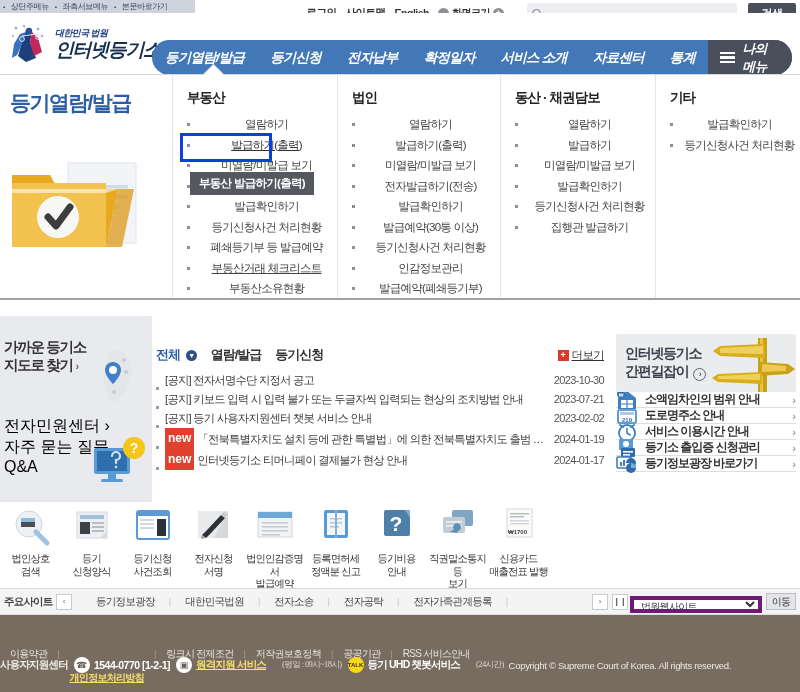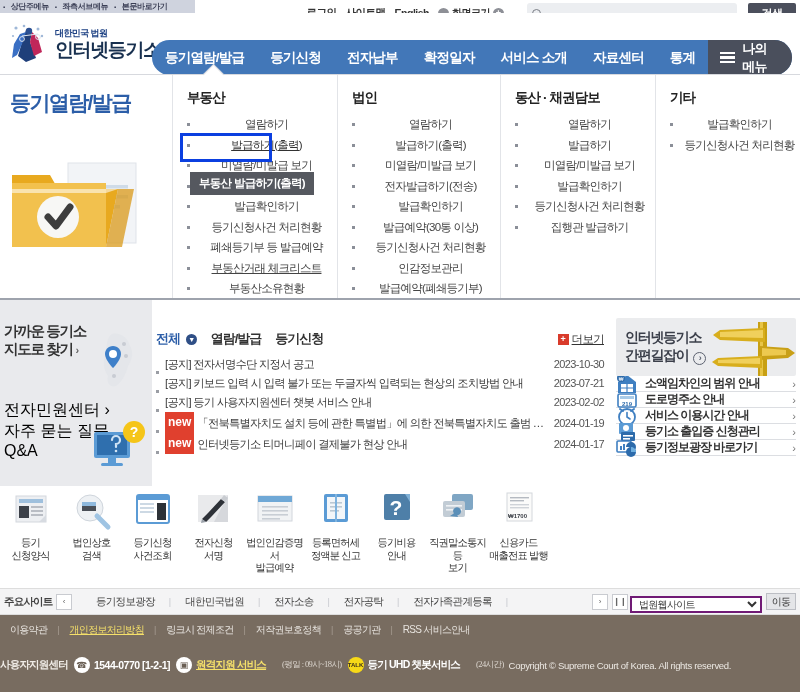--- a/index.html
+++ b/index.html
@@ -8,21 +8,21 @@
     font-family: "Liberation Sans", "DejaVu Sans", sans-serif;
     background: #ffffff;
     overflow: hidden;
   }
   body { position: relative; }
 
   
   .skipbar {
     position: absolute; left: 0; top: 0; width: 195px; height: 13px;
     background: #cfd3de; display: flex; align-items: center; gap: 6px;
-    padding-left: 3px; font-size: 8px; color: #3b3f55; letter-spacing: -0.4px; font-weight: bold;
+    padding-left: 3px; font-size: 8px; color: #3b3f55; letter-spacing: -0.4px;
   }
   .skipbar span.bullet { font-size: 6px; }
   .skipbar a { color: #3b3f55; text-decoration: none; font-size: 8px; }
 
   
   .utilbar {
     position: absolute; right: 0; top: 0; width: 605px; height: 26px;
     display: flex; align-items: center; justify-content: flex-end;
     gap: 9px; padding-right: 4px; background: #ffffff;
   }
@@ -56,20 +56,21 @@
   .searchbtn {
     width: 48px; height: 20px; background: #4b4f5c; color: #fff;
     font-size: 11px; border: none; border-radius: 2px; cursor: pointer;
     font-weight: 700; letter-spacing: -0.5px; font-family: inherit; margin-left: 2px;
   }
 
   
   .header {
     position: absolute; left: 0; top: 13px; width: 800px; height: 61px;
     background: #ffffff;
+    font-style: italic;
   }
   .logo { position: absolute; left: 8px; top: 9px; display: flex; align-items: center; gap: 5px; }
   .logo-mark { width: 42px; height: 42px; position: relative; }
   .logo-text-small { font-size: 9px; font-weight: 700; color: #1b3f82; letter-spacing: -0.6px; }
   .logo-text-big { font-size: 19px; font-weight: 700; color: #18304f; letter-spacing: -1.4px; line-height: 20px; }
 
   
   .gnb {
     position: absolute; left: 152px; top: 27px; width: 640px; height: 35px;
     background: #4277b8; border-radius: 18px; display: flex; align-items: center;
@@ -129,21 +130,21 @@
     position: absolute; left: 180px; top: 133px; width: 92px; height: 29px;
     border: 3px solid #0b3fe0; z-index: 30; pointer-events: none;
   }
   .tooltip {
     position: absolute; left: 190px; top: 172px; background: #55585f; color: #fff;
     font-size: 11.5px; font-weight: 700; letter-spacing: -0.7px;
     padding: 4px 9px; z-index: 31; white-space: nowrap;
   }
 
   
-  .body-wrap { position: absolute; left: 0; top: 300px; width: 800px; height: 288px; text-decoration: underline; }
+  .body-wrap { position: absolute; left: 0; top: 316px; width: 800px; height: 288px; text-decoration: underline; }
   .gray-left { position: absolute; left: 0; top: 0; width: 152px; height: 186px; background: #e9eaed; }
 
   .side-promo { position: absolute; left: 4px; top: 22px; width: 148px; }
   .side-promo .ttl {
     font-size: 14.5px; font-weight: 700; color: #333; letter-spacing: -1.3px; line-height: 18px;
   }
   .side-promo .arrow { font-size: 11px; color: #666; }
   .map-art { position: absolute; right: 2px; top: 8px; width: 62px; height: 62px; }
 
   .side-promo2 { position: absolute; left: 4px; top: 100px; width: 148px; }
@@ -240,42 +241,42 @@
     font-size: 8px; color: #666; display: flex; align-items: center;
     justify-content: center; cursor: pointer; margin: 0 2px;
   }
   .slinks { display: flex; align-items: center; gap: 0; flex: 1; padding-left: 8px; }
   .slink {
     font-size: 10.5px; color: #444; letter-spacing: -0.7px; padding: 0 14px;
     cursor: pointer; text-decoration: none;
   }
   .sdiv { color: #c7c9ce; font-size: 9px; }
   .sitesel {
-    width: 132px; height: 17px; font-size: 10px; border: 2px solid #701a75;
+    width: 132px; height: 17px; font-size: 10px; border: 4px solid #701a75;
     background: #fff; font-family: inherit; letter-spacing: -0.7px; color: #333;
     padding-left: 3px;
     margin-top: 6px;
   }
   .gobtn {
     width: 30px; height: 17px; margin-left: 4px; margin-right: 4px;
     background: #e4e5e8; border: 1px solid #bcbec4; font-size: 10px;
     letter-spacing: -0.8px; cursor: pointer; font-family: inherit; color:#333;
   }
 
   
   .footer {
     position: absolute; left: 0; top: 615px; width: 800px; height: 77px;
     background: #786c60;
   }
   .flinks {
     position: absolute; left: 0; top: 8px; display: flex; align-items: center;
     padding-left: 0px;
   }
   .flink { font-size: 10px; color: #e7e3de; letter-spacing: -0.7px; padding: 0 10px; text-decoration: none; cursor: pointer; }
-  .flink.hl { color: #f5e06a; font-weight: 400; text-decoration: underline; }
+  .flink.hl { color: #f5e06a; font-weight: 700; text-decoration: underline; margin-top: 48px; }
   .fdiv { color: #a79c91; font-size: 9px; }
 
   .frow2 {
     position: absolute; left: 0; top: 42px; display: flex; align-items: center; gap: 0;
     white-space: nowrap;
   }
   .fr-lab { font-size: 10.5px; color: #f0ece7; letter-spacing: -0.8px; font-weight: 700; }
   .fcirc {
     width: 16px; height: 16px; border-radius: 50%; background: #fff;
     display: inline-flex; align-items: center; justify-content: center;
@@ -603,43 +604,43 @@
         <span class="lb">등기정보광장 바로가기</span>
         <span class="ch">›</span>
       </li>
     </ul>
   </div>
 
   <div class="quickrow">
     <div class="quick">
       <div class="qic">
         <svg viewBox="0 0 44 42" width="44" height="42">
+          <circle cx="20" cy="18" r="13" fill="#eef1f4" stroke="#cfd5dc"></circle>
+          <rect x="12" y="12" width="14" height="9" fill="#4a4f57"></rect>
+          <rect x="12" y="12" width="14" height="4" fill="#8fb9dd"></rect>
+          <path d="M27 26 L38 37" stroke="#9fc4e3" stroke-width="5" stroke-linecap="round"></path>
+        </svg>
+      </div>
+      <div class="ql">법인상호</div>
+      <div class="ql">검색</div>
+    </div>
+    <div class="quick">
+      <div class="qic">
+        <svg viewBox="0 0 44 42" width="44" height="42">
           <rect x="7" y="6" width="30" height="26" fill="#edeff2" stroke="#d3d7dd"></rect>
           <rect x="10" y="9" width="24" height="4" fill="#9fc0dd"></rect>
           <rect x="10" y="16" width="10" height="12" fill="#3c4149"></rect>
           <rect x="22" y="16" width="12" height="2" fill="#b9bdc4"></rect>
           <rect x="22" y="20" width="12" height="2" fill="#b9bdc4"></rect>
           <rect x="22" y="24" width="12" height="2" fill="#b9bdc4"></rect>
           <path d="M30 32 L37 32 L37 25 Z" fill="#d7dbe1"></path>
         </svg>
       </div>
       <div class="ql">등기</div>
       <div class="ql">신청양식</div>
-    </div>
-    <div class="quick">
-      <div class="qic">
-        <svg viewBox="0 0 44 42" width="44" height="42">
-          <circle cx="20" cy="18" r="13" fill="#eef1f4" stroke="#cfd5dc"></circle>
-          <rect x="12" y="12" width="14" height="9" fill="#4a4f57"></rect>
-          <rect x="12" y="12" width="14" height="4" fill="#8fb9dd"></rect>
-          <path d="M27 26 L38 37" stroke="#9fc4e3" stroke-width="5" stroke-linecap="round"></path>
-        </svg>
-      </div>
-      <div class="ql">법인상호</div>
-      <div class="ql">검색</div>
     </div>
     <div class="quick">
       <div class="qic">
         <svg viewBox="0 0 44 42" width="44" height="42">
           <rect x="6" y="5" width="32" height="28" rx="2" fill="#fff" stroke="#5b9bd5" stroke-width="2"></rect>
           <rect x="6" y="5" width="32" height="5" fill="#5b9bd5"></rect>
           <rect x="9" y="13" width="14" height="2" fill="#cdd9e4"></rect>
           <rect x="9" y="17" width="14" height="2" fill="#cdd9e4"></rect>
           <rect x="9" y="21" width="14" height="2" fill="#cdd9e4"></rect>
           <rect x="26" y="13" width="9" height="17" fill="#2d3238"></rect>

